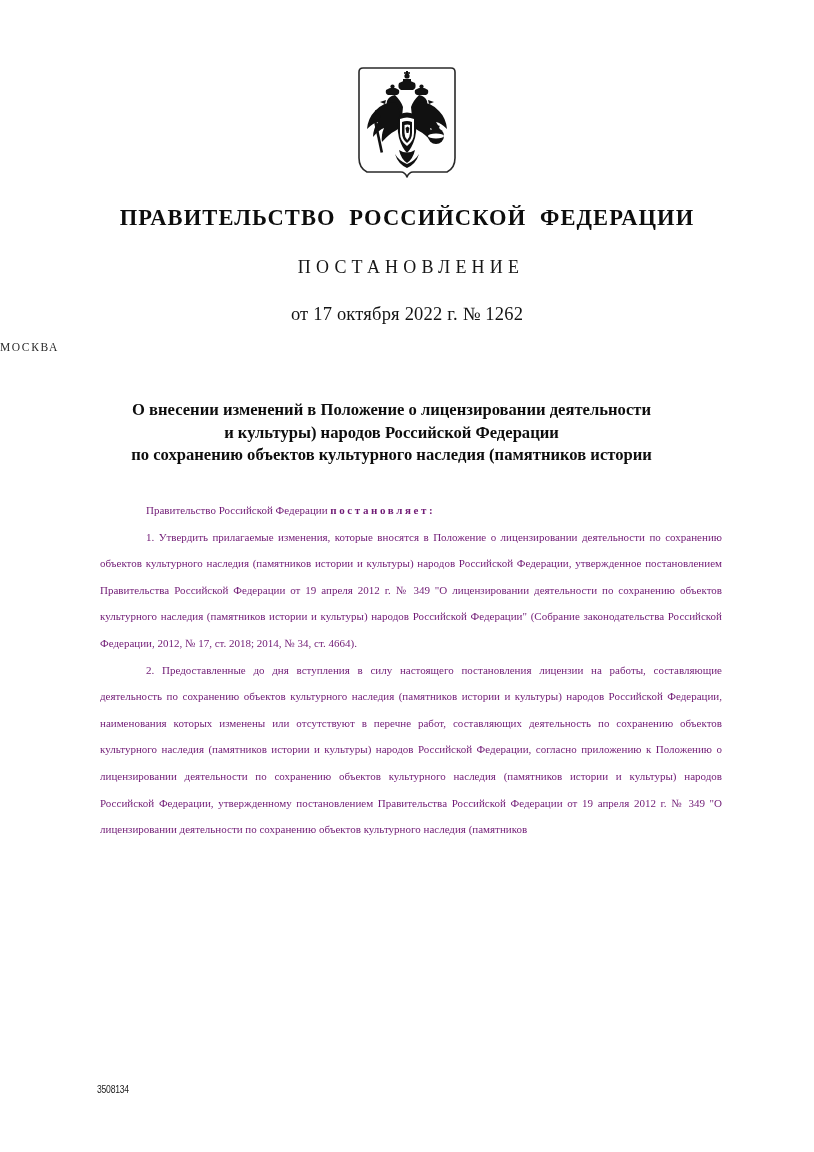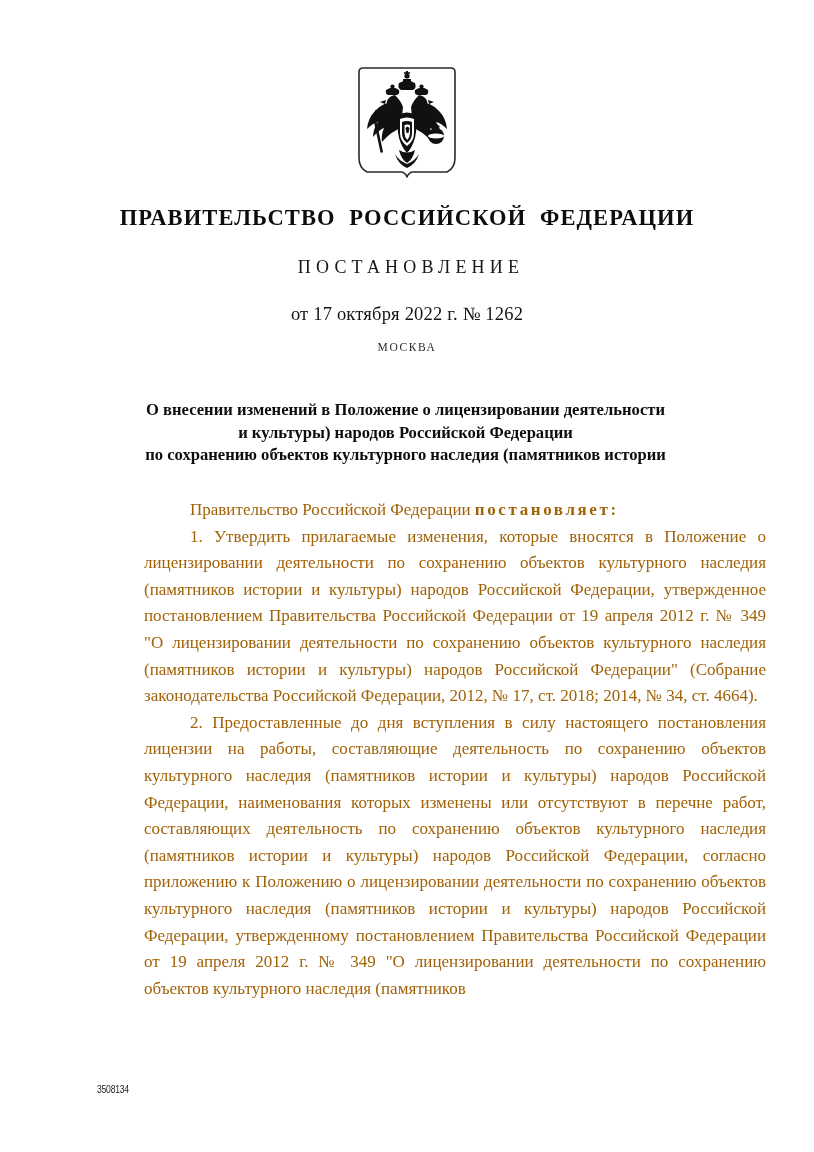--- a/index.html
+++ b/index.html
@@ -72,54 +72,52 @@
     font-size: 18.5px;
     letter-spacing: 0.2px;
     line-height: 1.2;
     color: #141414;
   }
   .doc-city {
     position: absolute;
     top: 341px;
     left: 0;
     width: 814px;
-    text-align: center;
     font-size: 11.5px;
     letter-spacing: 1.6px;
     line-height: 1.2;
     color: #2a2a2a;
   }
 
   
   .subject {
     position: absolute;
     top: 399px;
-    left: 93px;
+    left: 79px;
     width: 625px;
     text-align: center;
     font-size: 16.6px;
     font-weight: bold;
     line-height: 22.5px;
     color: #0d0d0d;
   }
   .subject .ln {
     display: block;
     white-space: nowrap;
   }
 
   
   .body-text {
     position: absolute;
     top: 497px;
     left: 100px;
     width: 622px;
-    font-size: 17px;
+    font-size: 11px;
     line-height: 26.6px;
-    color: #a16207;
-    margin-left: 44px;
+    color: #701a75;
   }
   .body-text p {
     margin: 0;
     text-align: justify;
     text-justify: inter-word;
   }
   .body-text p.lead {
     text-indent: 46px;
     text-align: left;
   }

